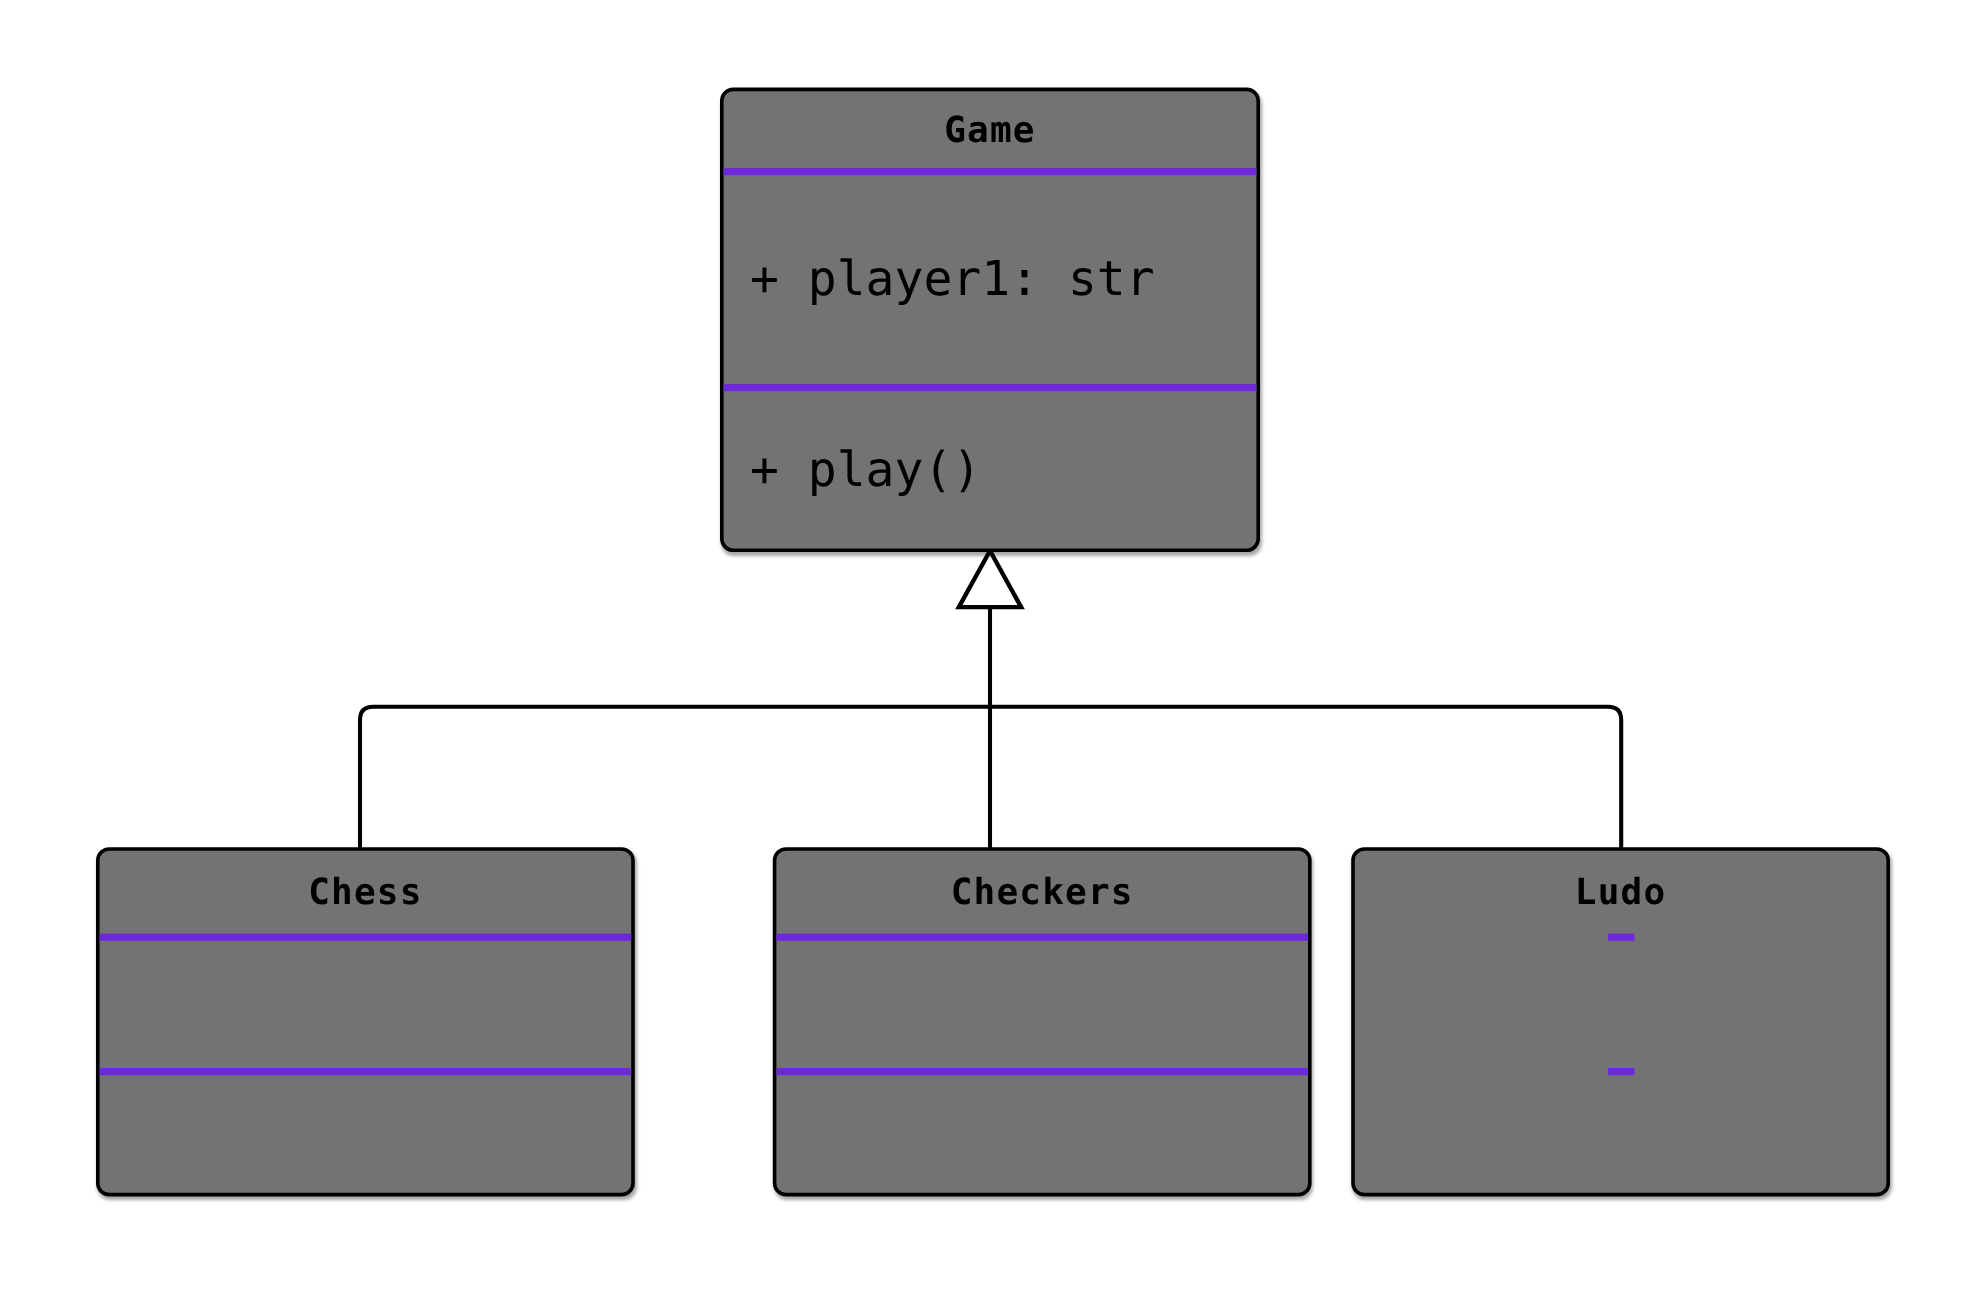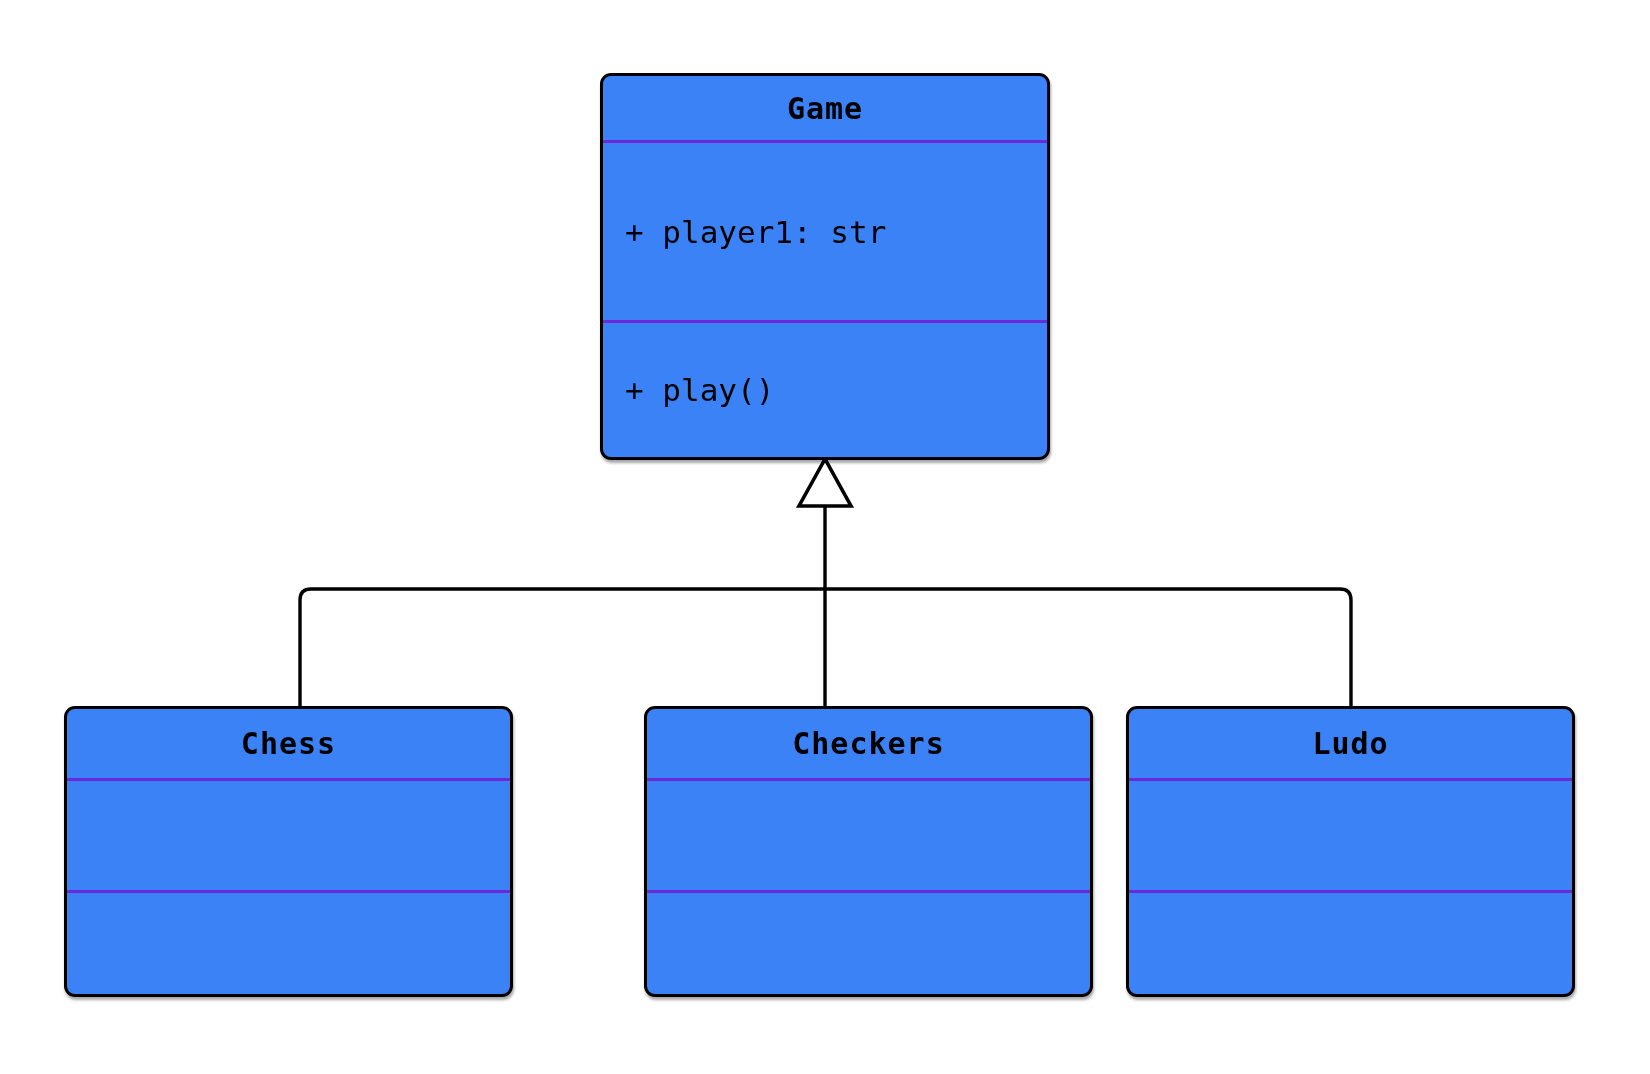--- a/index.html
+++ b/index.html
@@ -17,58 +17,58 @@
   }
   .connector-layer {
     position: absolute;
     left: 0; top: 0;
     width: 1650px; height: 1074px;
     pointer-events: none;
   }
   .class-box {
     position: absolute;
     box-sizing: border-box;
-    background: #3b82f6;
+    background: #737373;
     border: 3px solid #000000;
     border-radius: 11px;
     box-shadow: 1px 3px 3px rgba(0,0,0,0.35);
     display: flex;
     flex-direction: column;
     color: #000000;
   }
   .class-box .title {
     box-sizing: border-box;
     display: flex;
     align-items: center;
     justify-content: center;
     font-weight: 700;
     font-size: 30px;
     letter-spacing: 1px;
   }
   .class-box .compartment {
     box-sizing: border-box;
-    border-top: 3px solid #6d28d9;
+    border-top: 6px solid #6d28d9;
     display: flex;
     flex-direction: column;
     justify-content: center;
     padding-left: 22px;
-    font-size: 31px;
+    font-size: 40px;
     line-height: 34px;
     white-space: pre;
   }
   
   .box-game   { left: 600px; top: 73px;  width: 450px; height: 387px; }
   .box-game .title       { height: 64px; }
   .box-game .attributes  { height: 180px; }
   .box-game .methods     { flex: 1; }
   
   .box-child  { top: 706px; width: 449px; height: 291px; }
-  .box-chess    { left: 64px;   }
+  .box-chess    { left: 80px;   }
   .box-checkers { left: 600px; margin-left: 44px;  }
-  .box-ludo     { left: 1126px; }
+  .box-ludo     { left: 1126px; align-items: center; }
   .box-child .title      { height: 69px; }
   .box-child .attributes { height: 112px; }
   .box-child .methods    { flex: 1; }
 </style>
 </head>
 <body>
 
 <div class="canvas">
 
   <svg class="connector-layer" viewBox="0 0 1650 1074" xmlns="http://www.w3.org/2000/svg">

